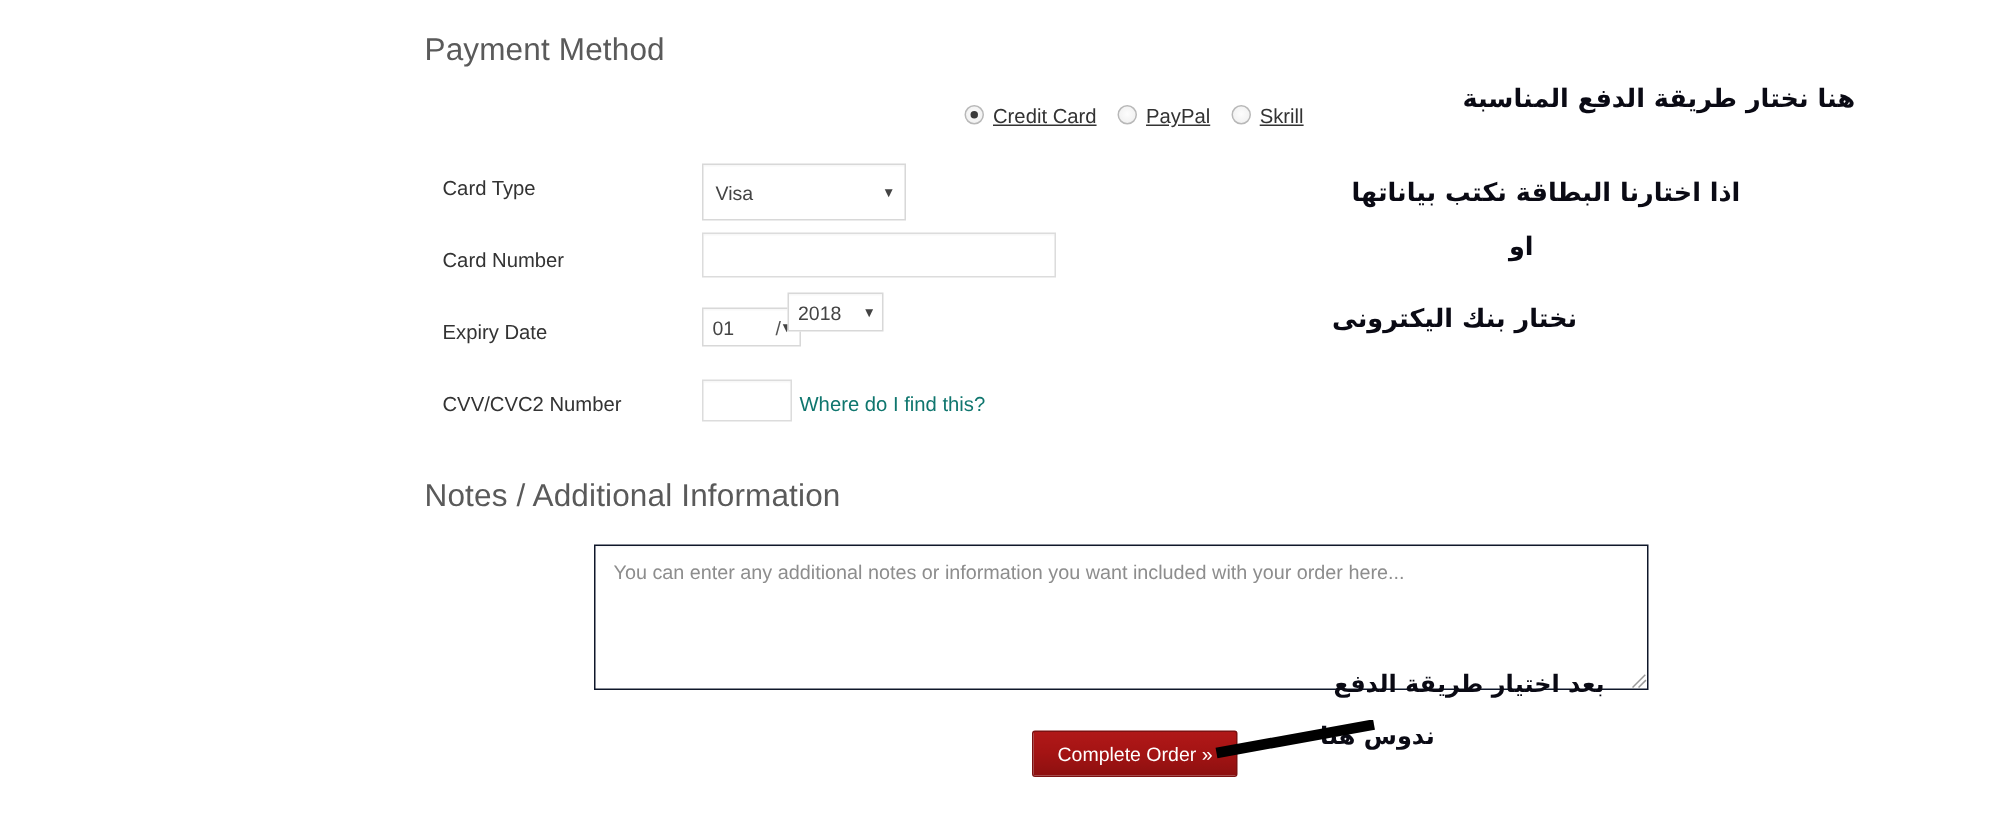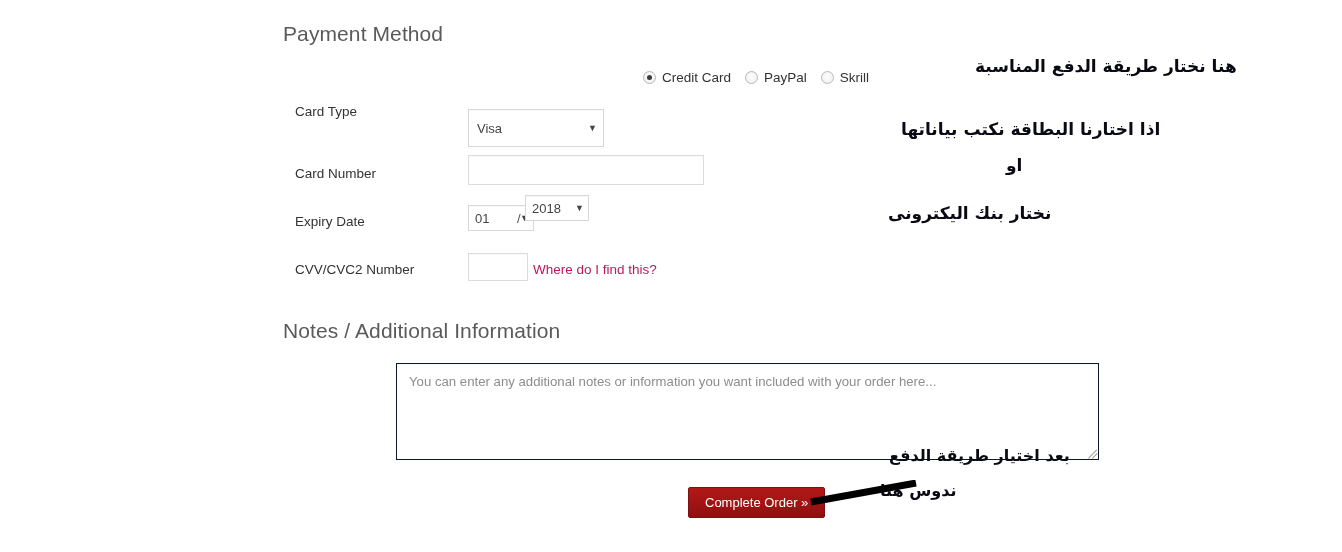--- a/index.html
+++ b/index.html
@@ -40,22 +40,22 @@
     left: 643px;
     top: 70px;
     display: flex;
     align-items: center;
     gap: 0px;
     font-size: 13.5px;
     color: #333333;
   }
   .radio-opt {
     display: flex;
-    align-items: center;
     margin-right: 14px;
+    text-decoration: underline;
   }
   .radio-opt:last-child { margin-right: 0; }
   .radio-mark {
     width: 13px;
     height: 13px;
     border-radius: 50%;
     border: 1px solid #b8b8b8;
     background: radial-gradient(circle at 50% 45%, #fdfdfd 0%, #ededed 100%);
     box-sizing: border-box;
     display: inline-block;
@@ -76,21 +76,21 @@
     background: #3b3b3b;
   }
   .radio-label { white-space: nowrap; }
   .field-label {
     position: absolute;
     font-size: 13.5px;
     color: #333333;
     white-space: nowrap;
     left: 295px;
   }
-  #label-cardtype   { top: 104px; }
+  #label-cardtype   { top: 118px; }
   #label-cardnumber { top: 166px; }
   #label-expiry     { top: 214px; }
   #label-cvv        { top: 262px; }
 
   .ctl-select {
     box-sizing: border-box;
     border: 1px solid #d8d8d8;
     background: #ffffff;
     font-family: "Liberation Sans", sans-serif;
     font-size: 13px;
@@ -144,21 +144,21 @@
   }
   #input-cvv {
     left: 468px; top: 253px; width: 60px; height: 28px;
   }
 
   .help-link {
     position: absolute;
     left: 533px;
     top: 262px;
     font-size: 13.5px;
-    color: #be185d;
+    color: #0f766e;
     text-decoration: none;
     white-space: nowrap;
     cursor: pointer;
   }
 
   
   #notes-textarea {
     position: absolute;
     left: 396px;
     top: 363px;

